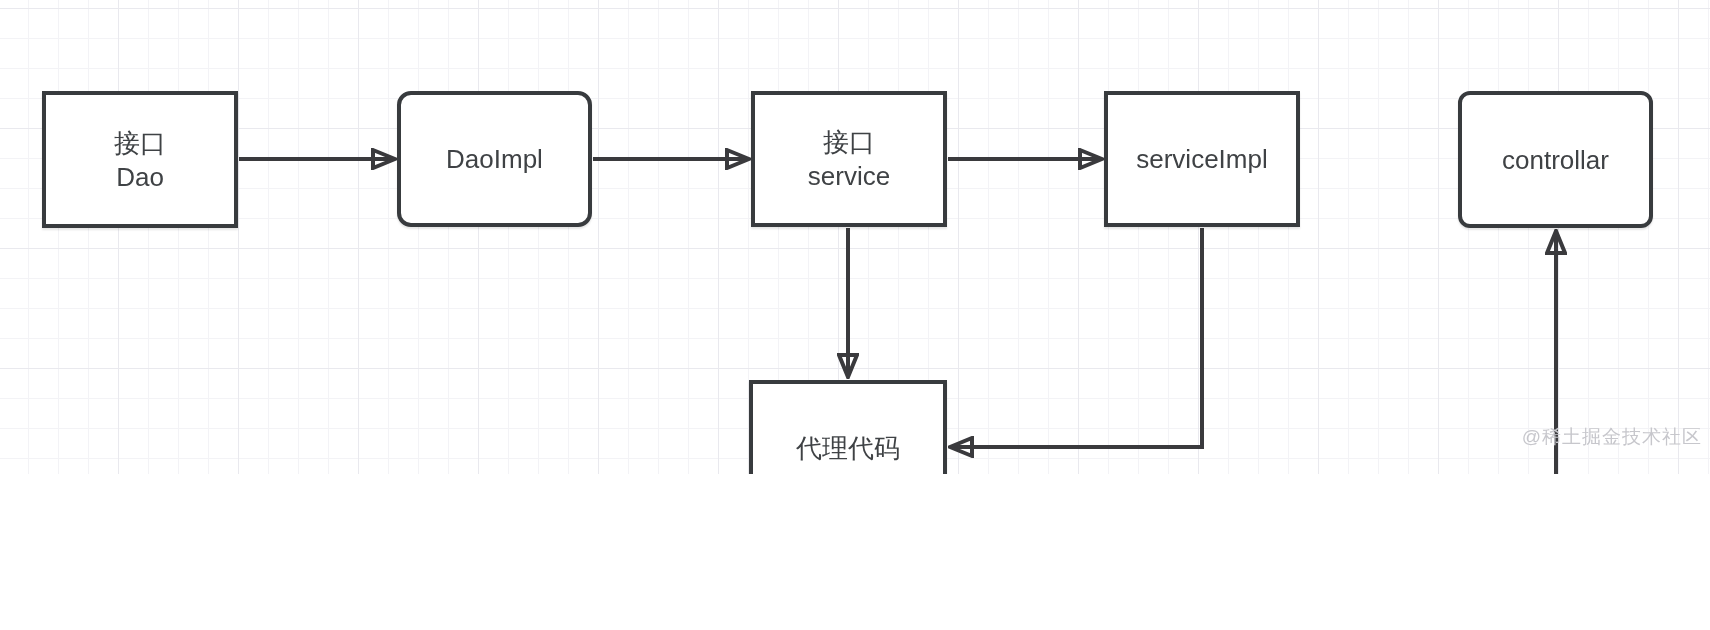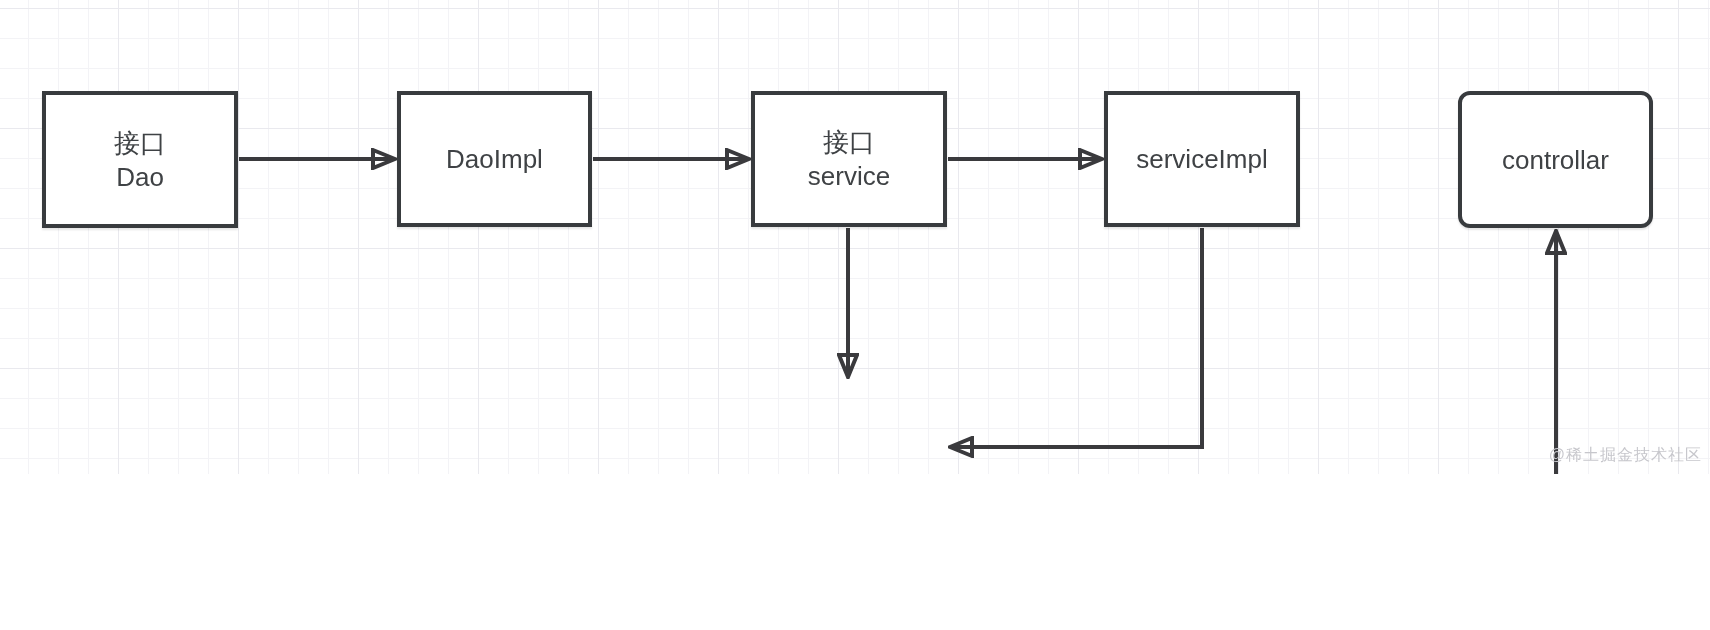--- a/index.html
+++ b/index.html
@@ -45,31 +45,31 @@
     align-items: center;
     justify-content: center;
     text-align: center;
     color: #3f4245;
     font-size: 26px;
     line-height: 34px;
     white-space: pre-line;
     box-shadow: 0 2px 2px rgba(0,0,0,0.10);
   }
   .node-dao        { left: 42px;   top: 91px;  width: 196px; height: 137px; }
-  .node-daoimpl    { left: 397px;  top: 91px;  width: 195px; height: 136px; }
+  .node-daoimpl    { left: 397px;  top: 91px;  width: 195px; height: 136px; border-radius: 14px; }
   .node-service    { left: 751px;  top: 91px;  width: 196px; height: 136px; }
   .node-srvimpl    { left: 1104px; top: 91px;  width: 196px; height: 136px; }
   .node-controllar { left: 1458px; top: 91px;  width: 195px; height: 137px; border-radius: 12px; }
   .node-proxy      { left: 749px;  top: 380px; width: 198px; height: 135px; }
   .watermark {
     position: absolute;
     right: 8px;
-    bottom: 8px;
+    bottom: 24px;
     color: #c7c7cc;
-    font-size: 16px;
+    font-size: 19px;
     letter-spacing: 1px;
     text-align: right;
   }
 </style>
 </head>
 <body>
 
 <div class="canvas">
 
   <svg class="edges" width="1710" height="630" viewBox="0 0 1710 630" xmlns="http://www.w3.org/2000/svg">
@@ -86,16 +86,17 @@
     <path d="M848 516 V576 H1556 V231" marker-end="url(#arrow)"></path>
   </svg>
 
   <div class="node node-dao">接口
 Dao</div>
   <div class="node node-daoimpl">DaoImpl</div>
   <div class="node node-service">接口
 service</div>
   <div class="node node-srvimpl">serviceImpl</div>
   <div class="node node-controllar">controllar</div>
+  <div class="node node-proxy">代理代码</div>
 
   <div class="watermark">@稀土掘金技术社区</div>
 
 </div>
 
 </body></html>

